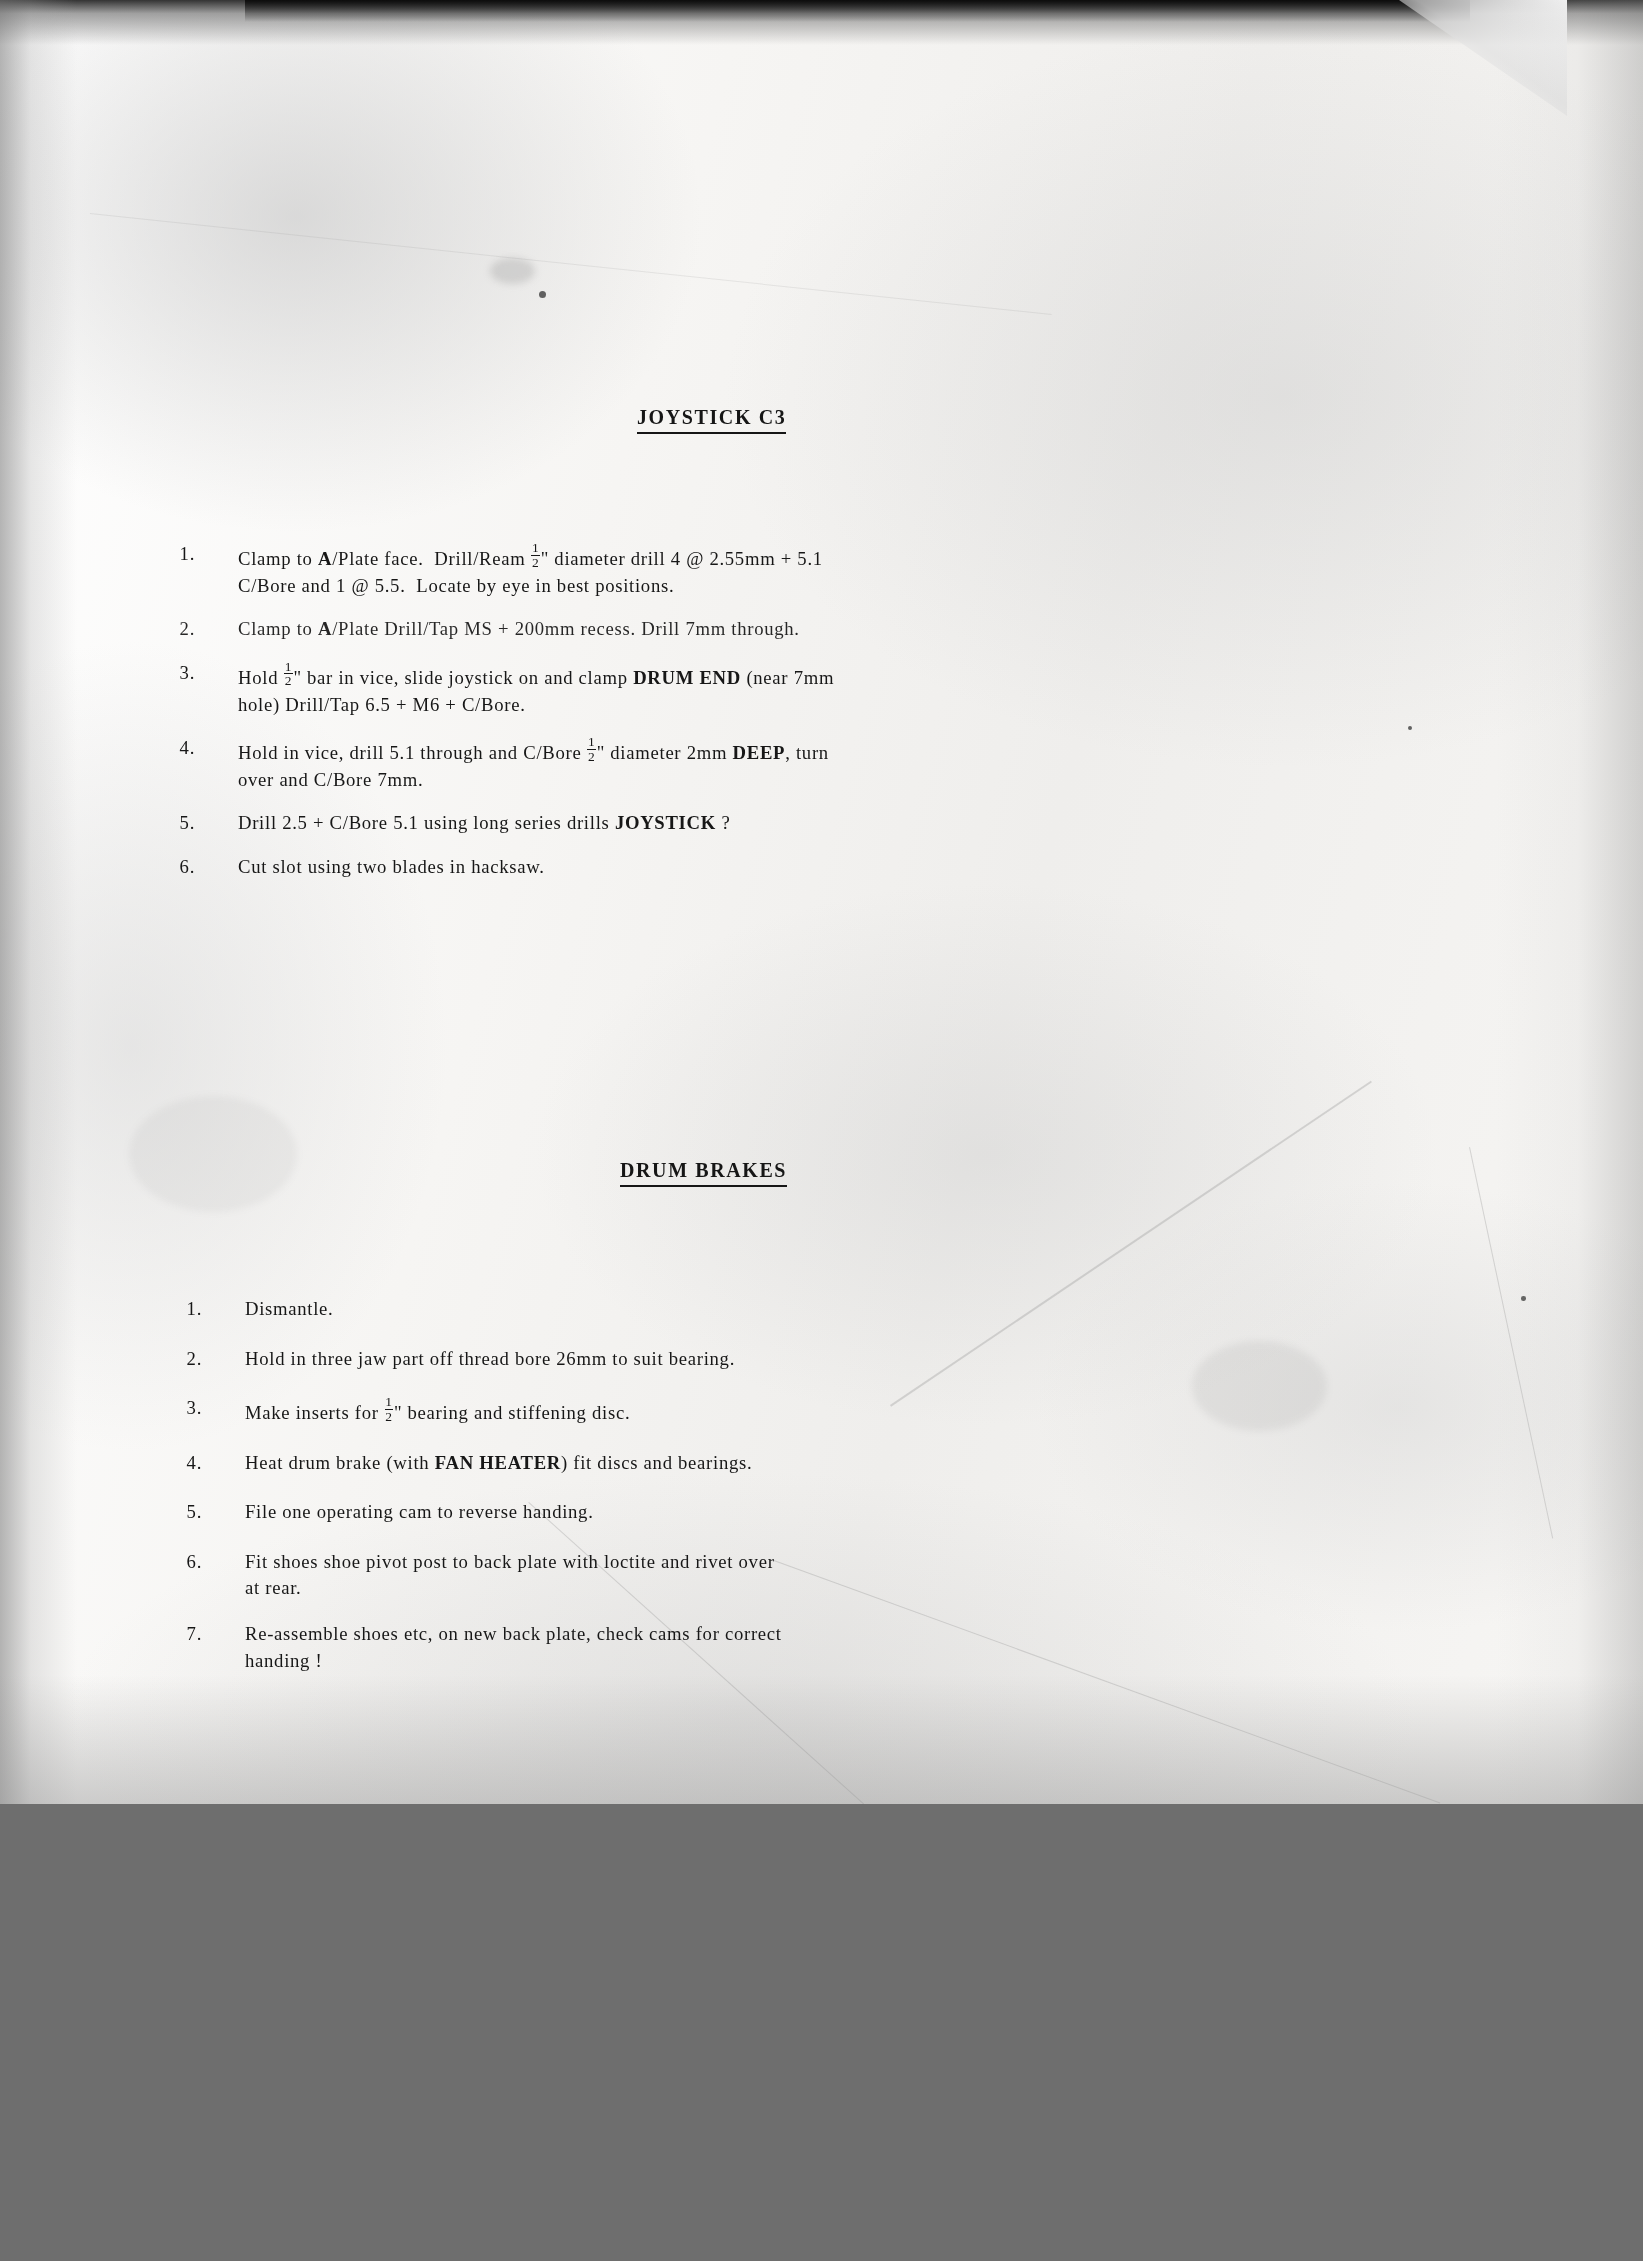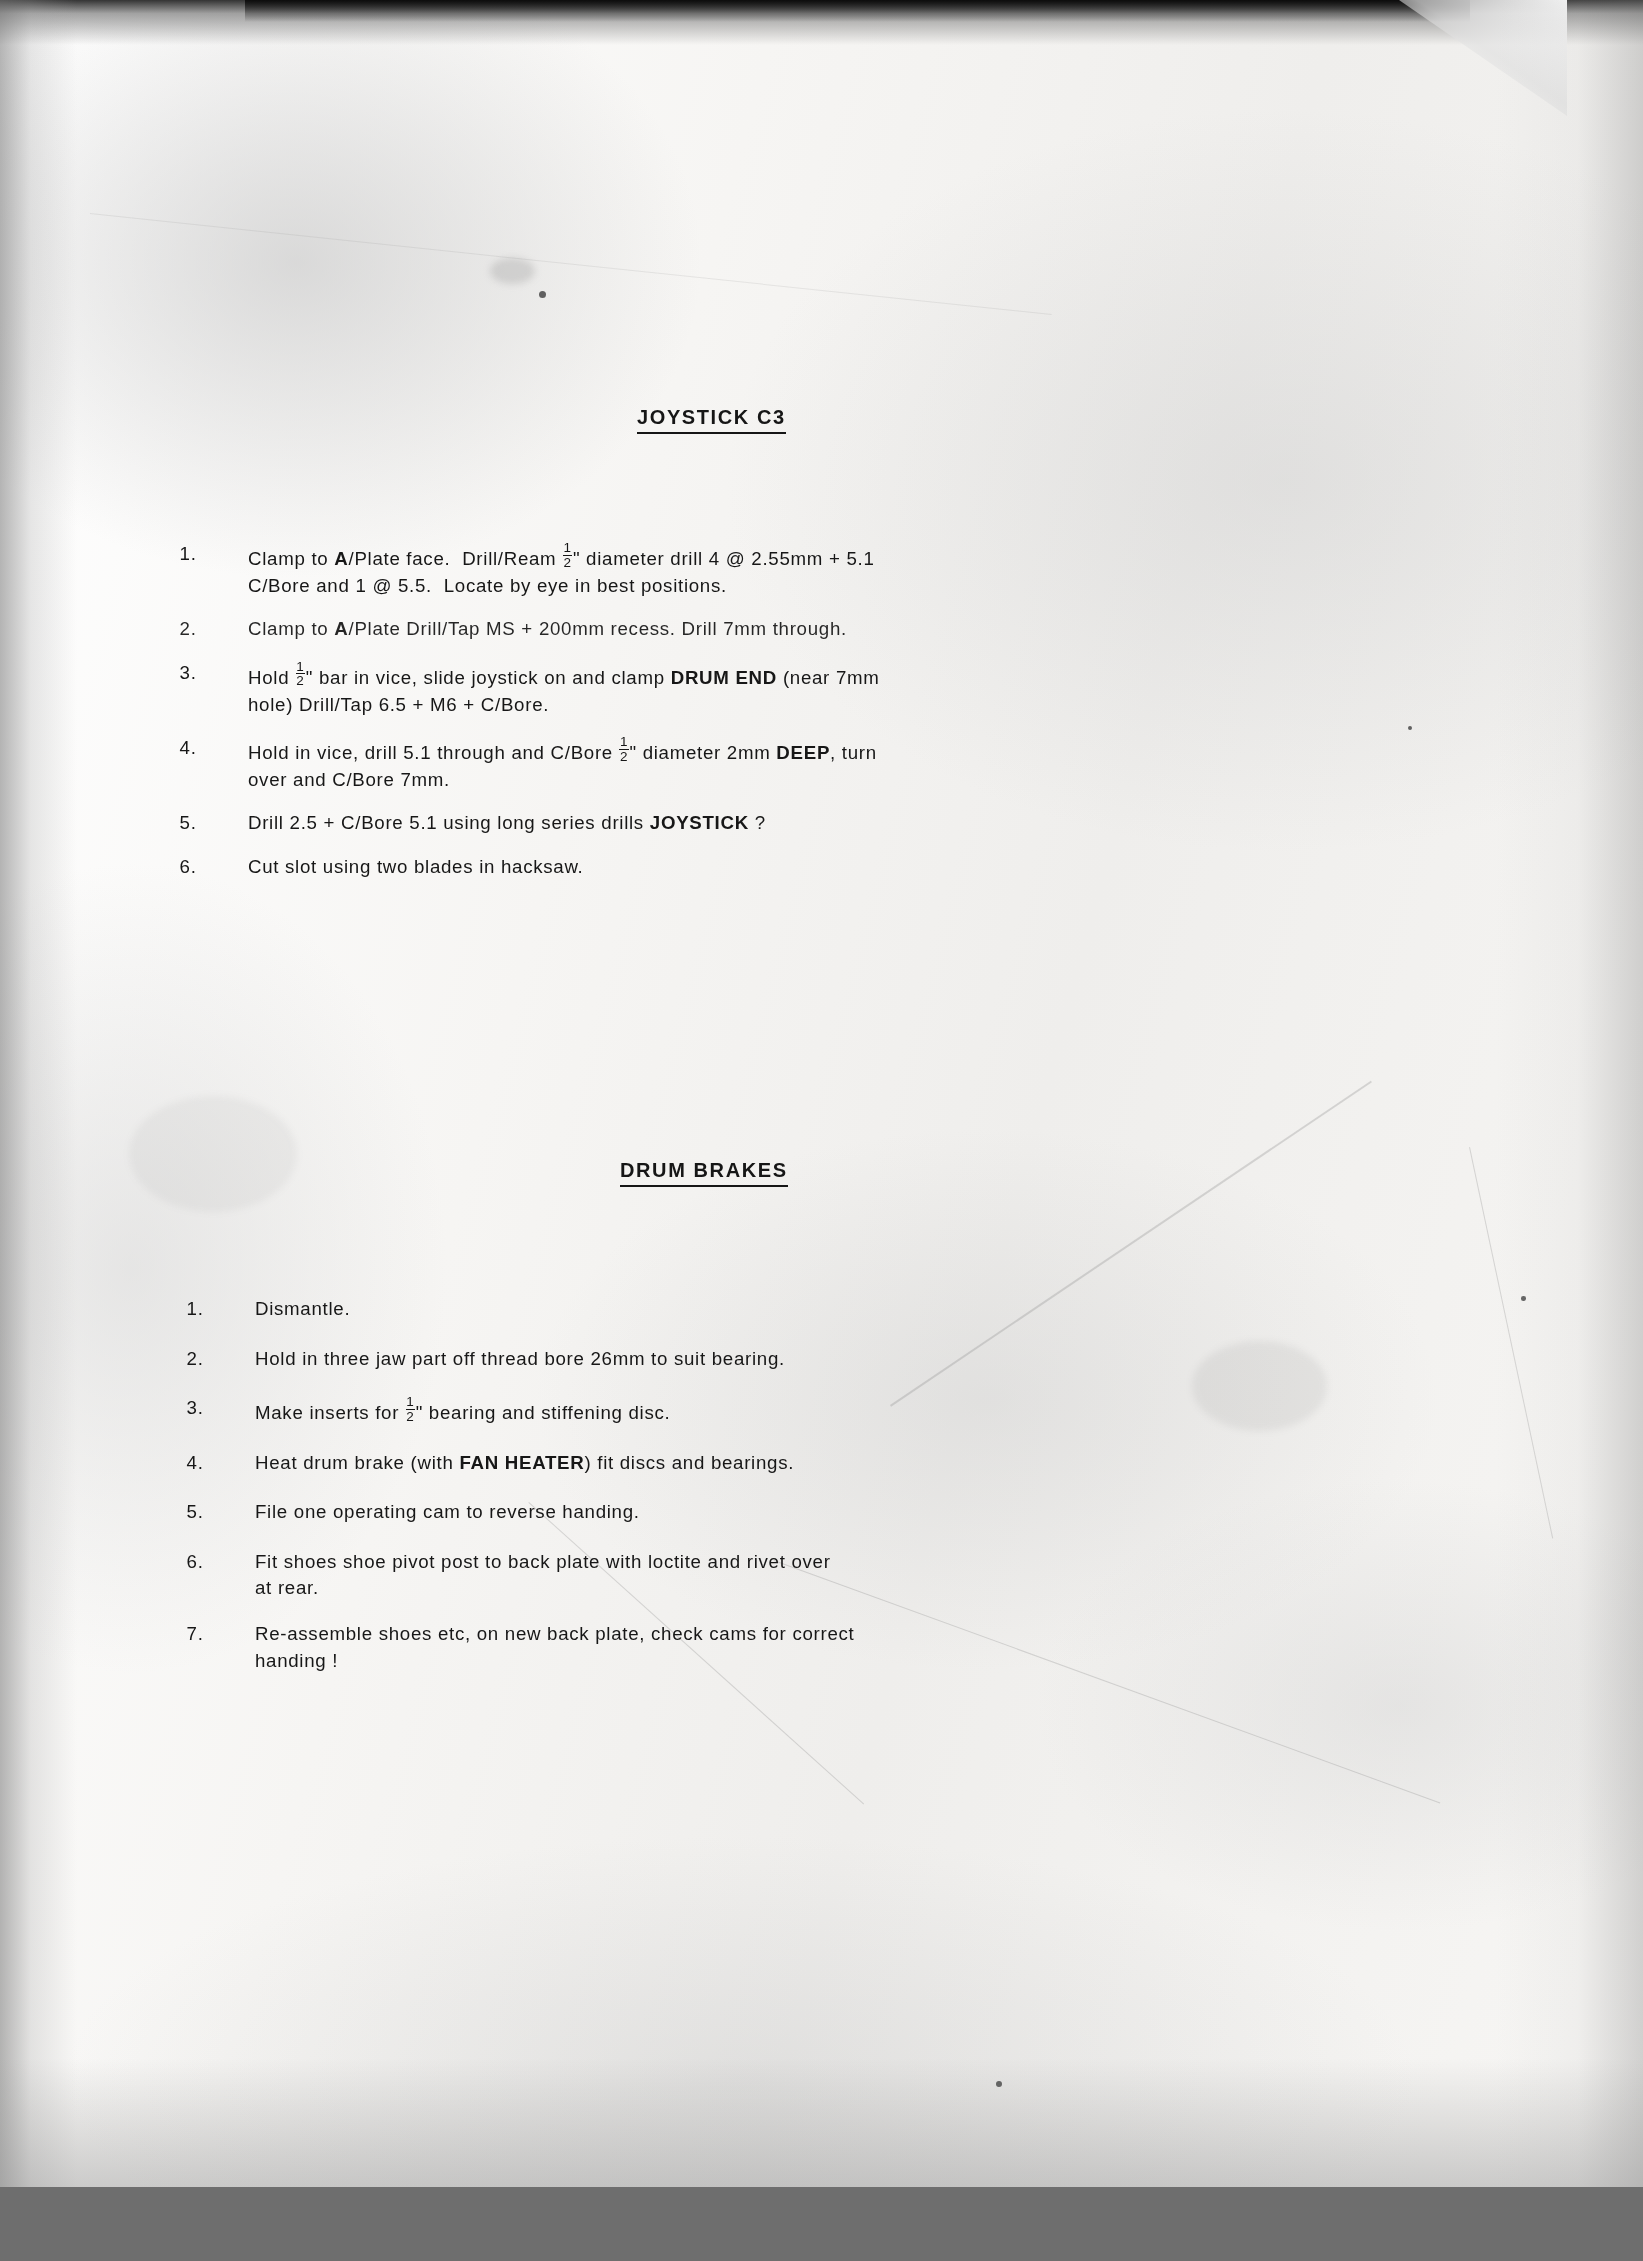--- a/index.html
+++ b/index.html
@@ -3,24 +3,24 @@
 <meta charset="utf-8">
 <style>
   html, body {
     margin: 0;
     padding: 0;
     background: #6e6e6e;
   }
   .page {
     position: relative;
     width: 1644px;
-    height: 2187px;
+    height: 1804px;
     background: #ef4444;
     overflow: hidden;
-    font-family: Liberation Sans, sans-serif;
+    font-family: Liberation Serif, serif;
   }
 
   
   .scan-bg {
     position: absolute;
     inset: 0;
     background:
       radial-gradient(ellipse 580px 451px at 18% 12%, rgba(190,190,190,0.55) 0%, rgba(190,190,190,0) 70%),
       radial-gradient(ellipse 774px 516px at 78% 22%, rgba(200,200,200,0.40) 0%, rgba(200,200,200,0) 72%),
       radial-gradient(ellipse 451px 580px at 8% 58%, rgba(205,205,205,0.45) 0%, rgba(205,205,205,0) 70%),
@@ -112,21 +112,20 @@
   }
   .item .num {
     width: 70px;
     flex: 0 0 70px;
     padding-left: 11.6px;
     box-sizing: border-box;
   }
   .item .txt {
     flex: 1 1 auto;
     white-space: pre-wrap;
-    margin-left: 10px;
   }
   .bold-run { font-weight: 700; }
   .frac {
     display: inline-block;
     font-size: 13.5px;
     line-height: 1;
     text-align: center;
     vertical-align: -1.3px;
     margin: 0 0.6px;
   }

